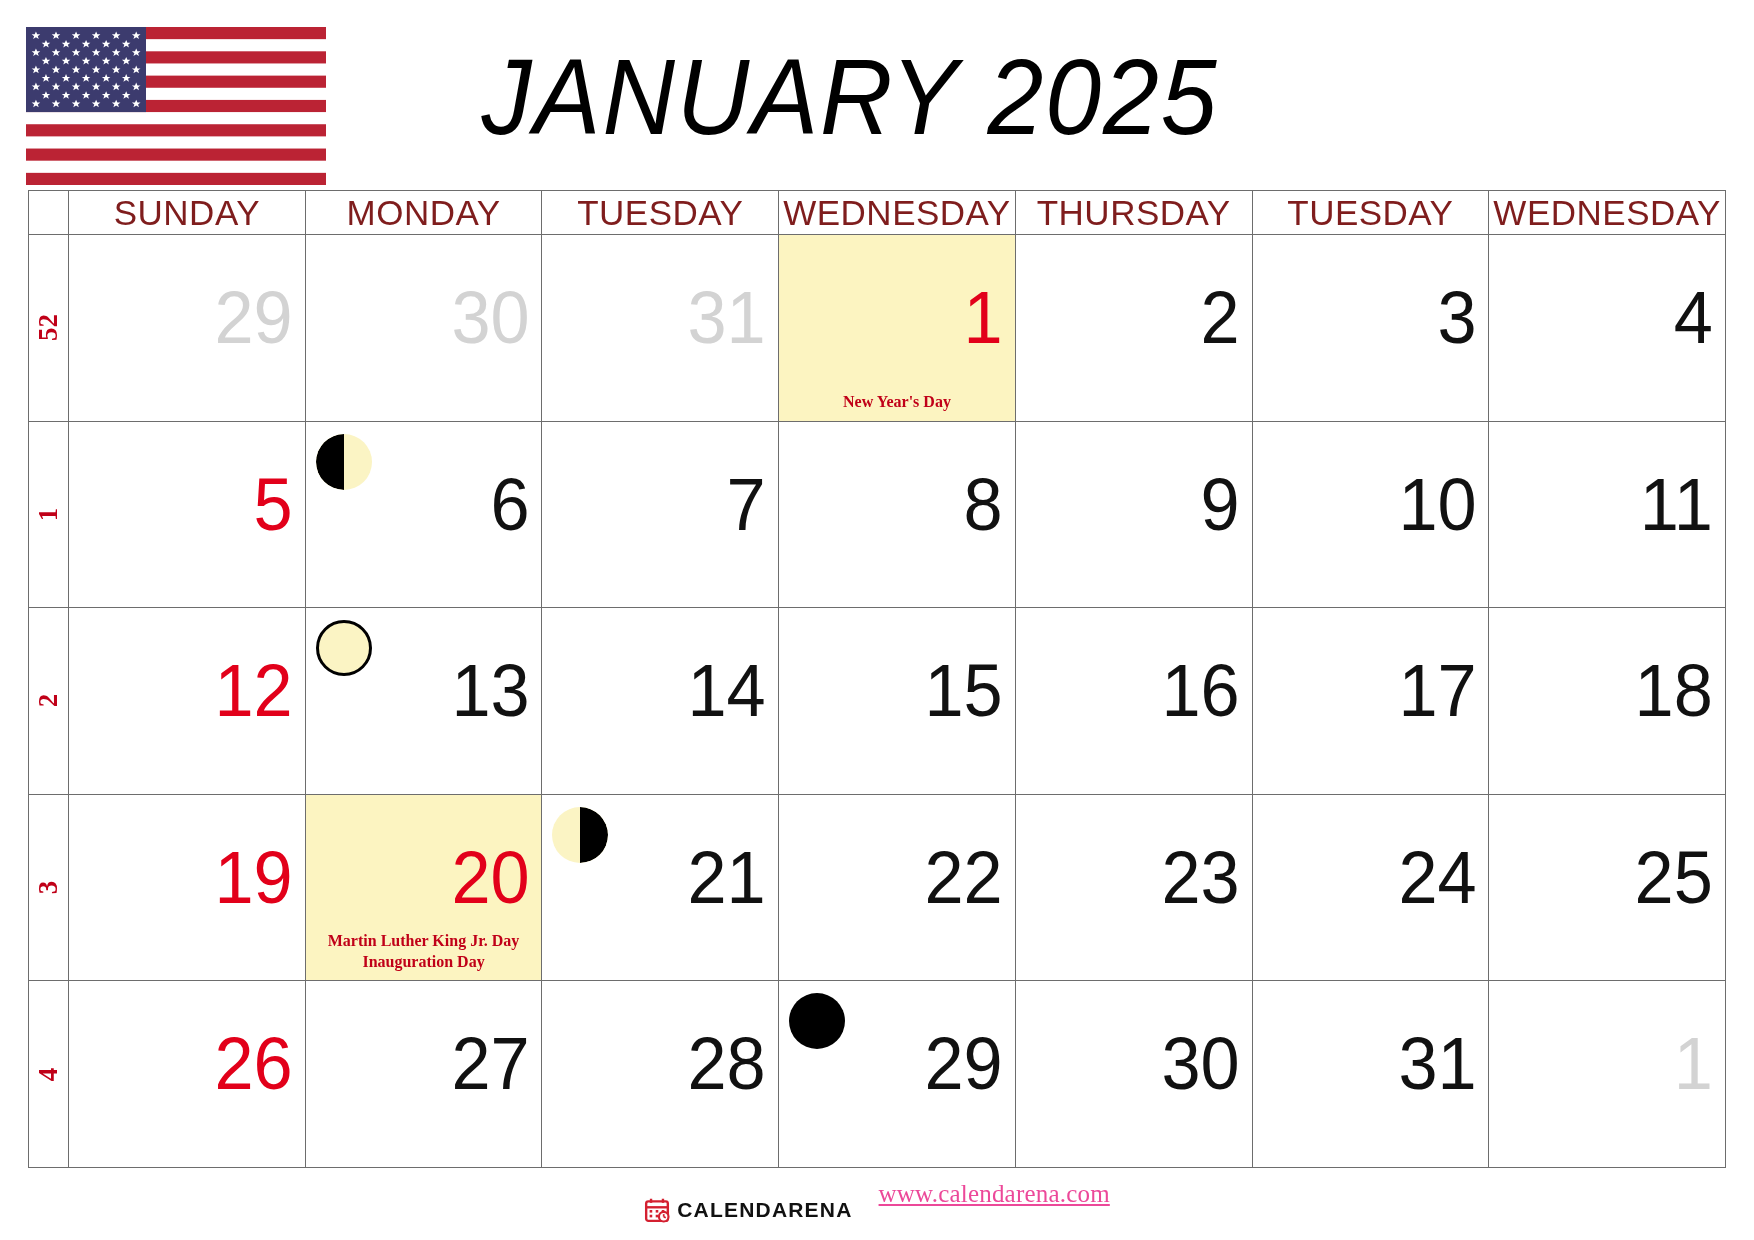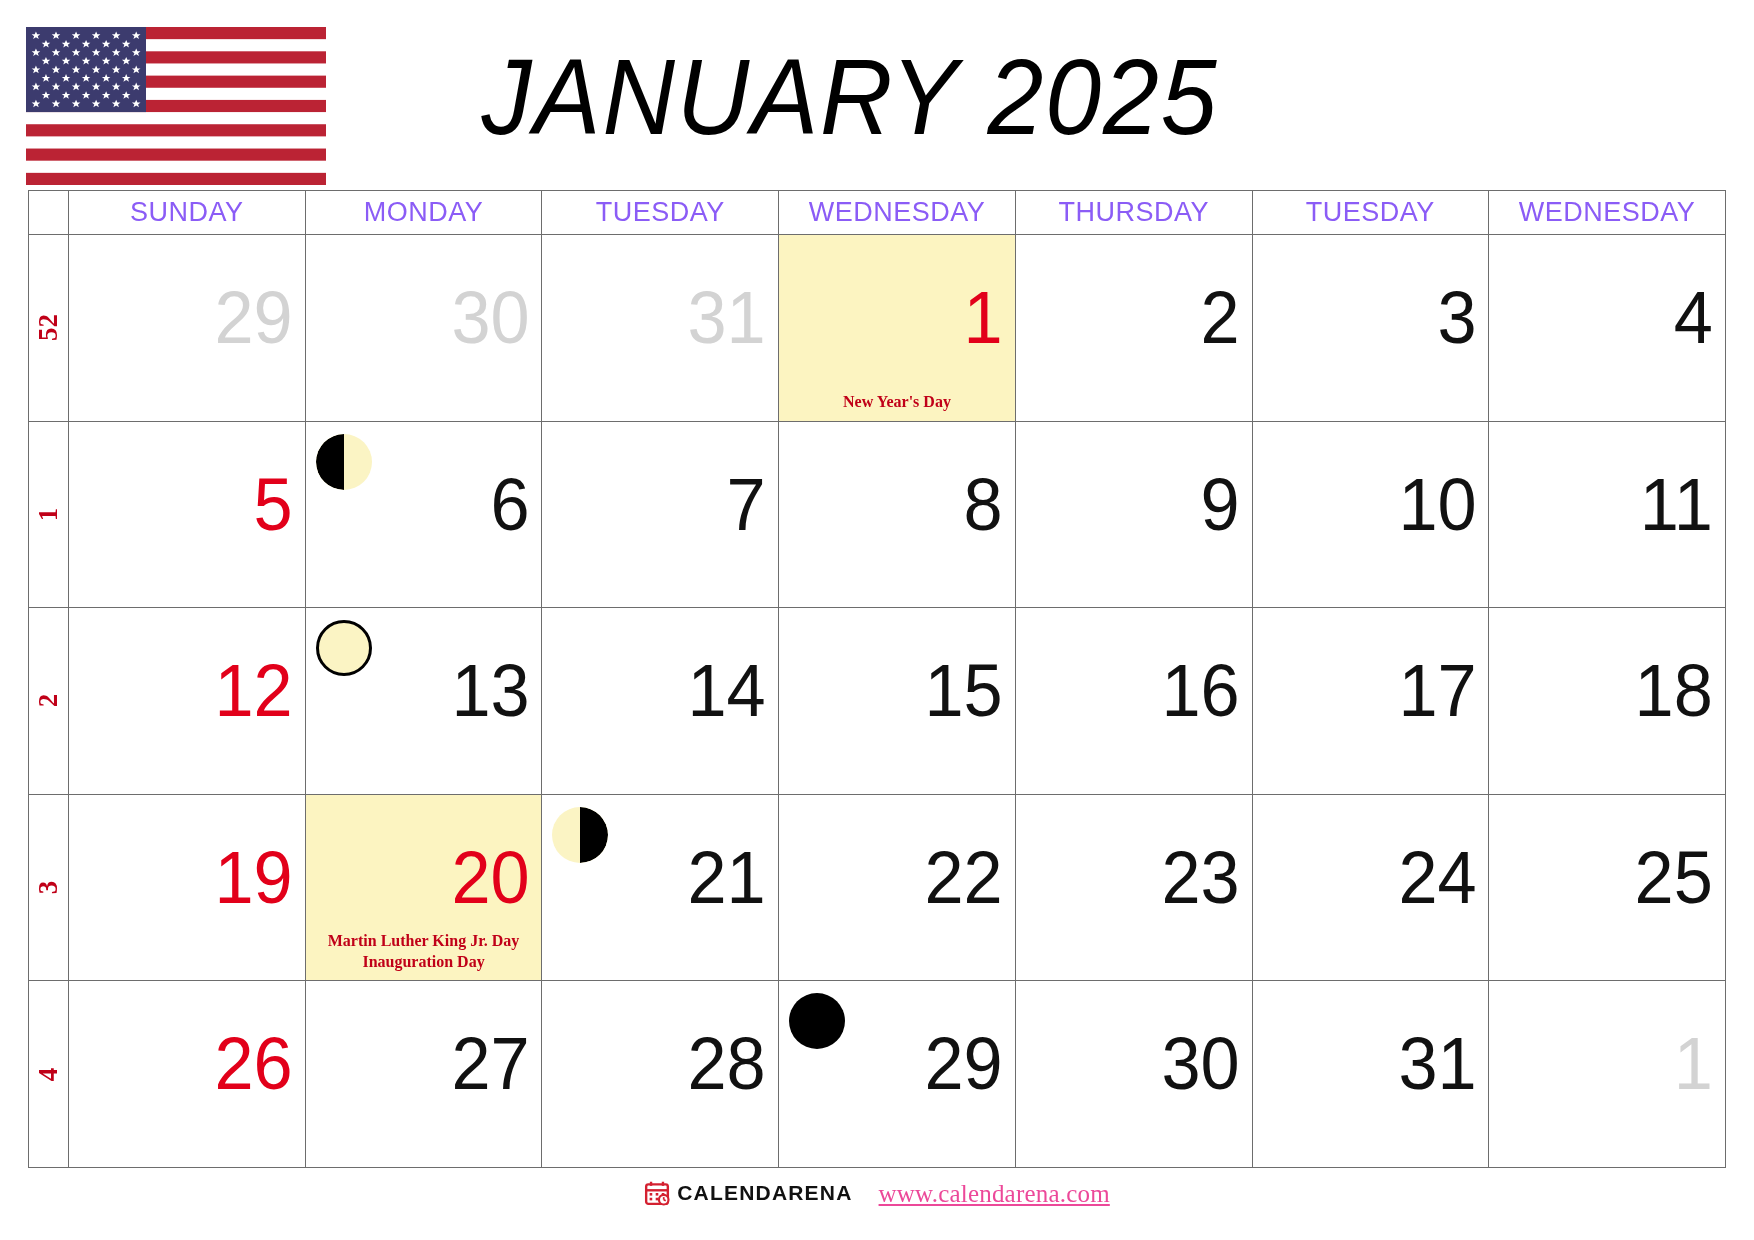--- a/index.html
+++ b/index.html
@@ -68,23 +68,23 @@
     margin: 0;
     vertical-align: top;
   }
 
   col.wk { width: 40px; }
 
   
   .dow-row th {
     height: 44px;
     font-family: "Liberation Sans Narrow", "Liberation Sans", sans-serif;
-    font-size: 27px;
+    font-size: 35px;
     font-weight: 400;
-    color: #8b5cf6;
+    color: #7f1d1d;
     text-align: center;
     vertical-align: middle;
     letter-spacing: 0.5px;
     background: #fff;
   }
   .dow-row th.wkhead { border-left: 1px solid #6d6d6d; }
 
   
   td.weeknum {
     text-align: center;
@@ -193,20 +193,21 @@
     display: flex;
     align-items: flex-start;
     justify-content: center;
     gap: 26px;
     padding-top: 12px;
   }
   .brand {
     display: flex;
     align-items: center;
     gap: 7px;
+    margin-top: 17px;
   }
   .brand-icon { width: 26px; height: 26px; display:block; }
   .brand-name {
     font-family: "Liberation Sans", sans-serif;
     font-size: 21px;
     font-weight: 700;
     letter-spacing: 1.2px;
     color: #111;
   }
   .site-url {

